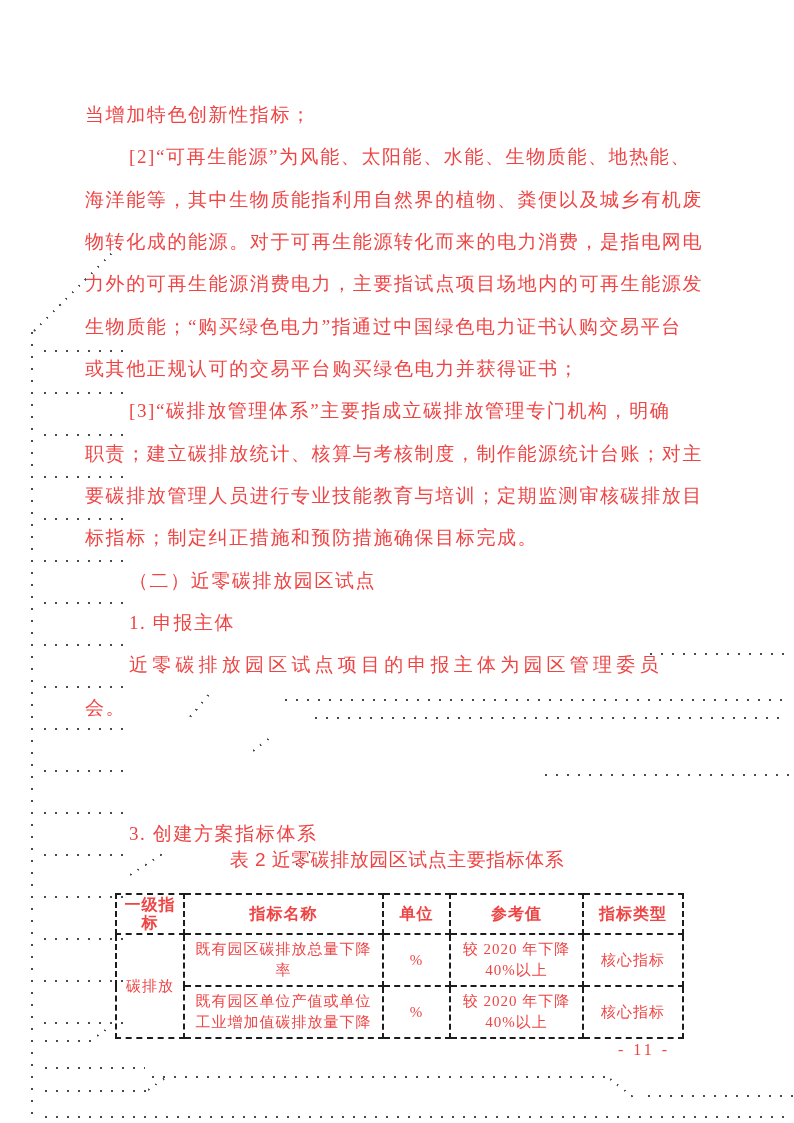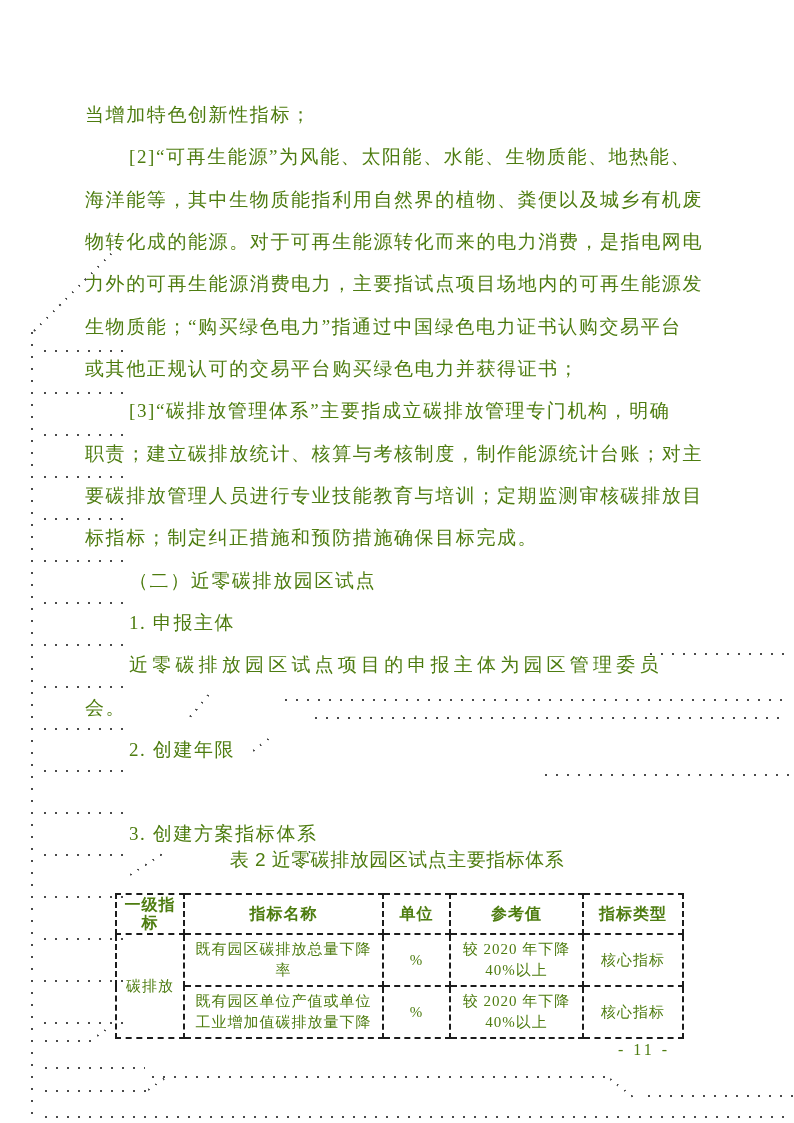--- a/index.html
+++ b/index.html
@@ -1,18 +1,18 @@
 <!DOCTYPE html>
 <html><head>
 <meta charset="utf-8">
 <style>
   html,body{margin:0;padding:0;background:#e8e8e8;}
   .page{
     position:relative;width:794px;height:1123px;background:#ffffff;
-    font-family:"Liberation Serif",serif;color:#4d7c0f;overflow:hidden;
+    font-family:"Liberation Serif",serif;color:#ef4444;overflow:hidden;
     margin:0 auto;
   }
   
   .line{
     position:absolute;left:85px;width:648px;height:42px;line-height:42px;
     font-size:19px;letter-spacing:1.6px;white-space:nowrap;
   }
   .ind{padding-left:44px;}
   .spread{letter-spacing:4.2px;}
   
@@ -101,21 +101,20 @@
   <div class="line" style="top:306px">生物质能；“购买绿色电力”指通过中国绿色电力证书认购交易平台</div>
   <div class="line" style="top:348px">或其他正规认可的交易平台购买绿色电力并获得证书；</div>
   <div class="line ind" style="top:390px">[3]“碳排放管理体系”主要指成立碳排放管理专门机构，明确</div>
   <div class="line" style="top:433px">职责；建立碳排放统计、核算与考核制度，制作能源统计台账；对主</div>
   <div class="line" style="top:475px">要碳排放管理人员进行专业技能教育与培训；定期监测审核碳排放目</div>
   <div class="line" style="top:517px">标指标；制定纠正措施和预防措施确保目标完成。</div>
   <div class="line ind" style="top:560px">（二）近零碳排放园区试点</div>
   <div class="line ind" style="top:602px">1. 申报主体</div>
   <div class="line ind spread" style="top:644px">近零碳排放园区试点项目的申报主体为园区管理委员</div>
   <div class="line" style="top:687px">会。</div>
-  <div class="line ind" style="top:729px">2. 创建年限</div>
   <div class="line ind" style="top:813px">3. 创建方案指标体系</div>
 
   <div class="tbl-title">表 2 近零碳排放园区试点主要指标体系</div>
 
   <table class="indicators">
     <colgroup>
       <col style="width:68px">
         <col style="width:199px">
         <col style="width:67px">
       <col style="width:133px">

